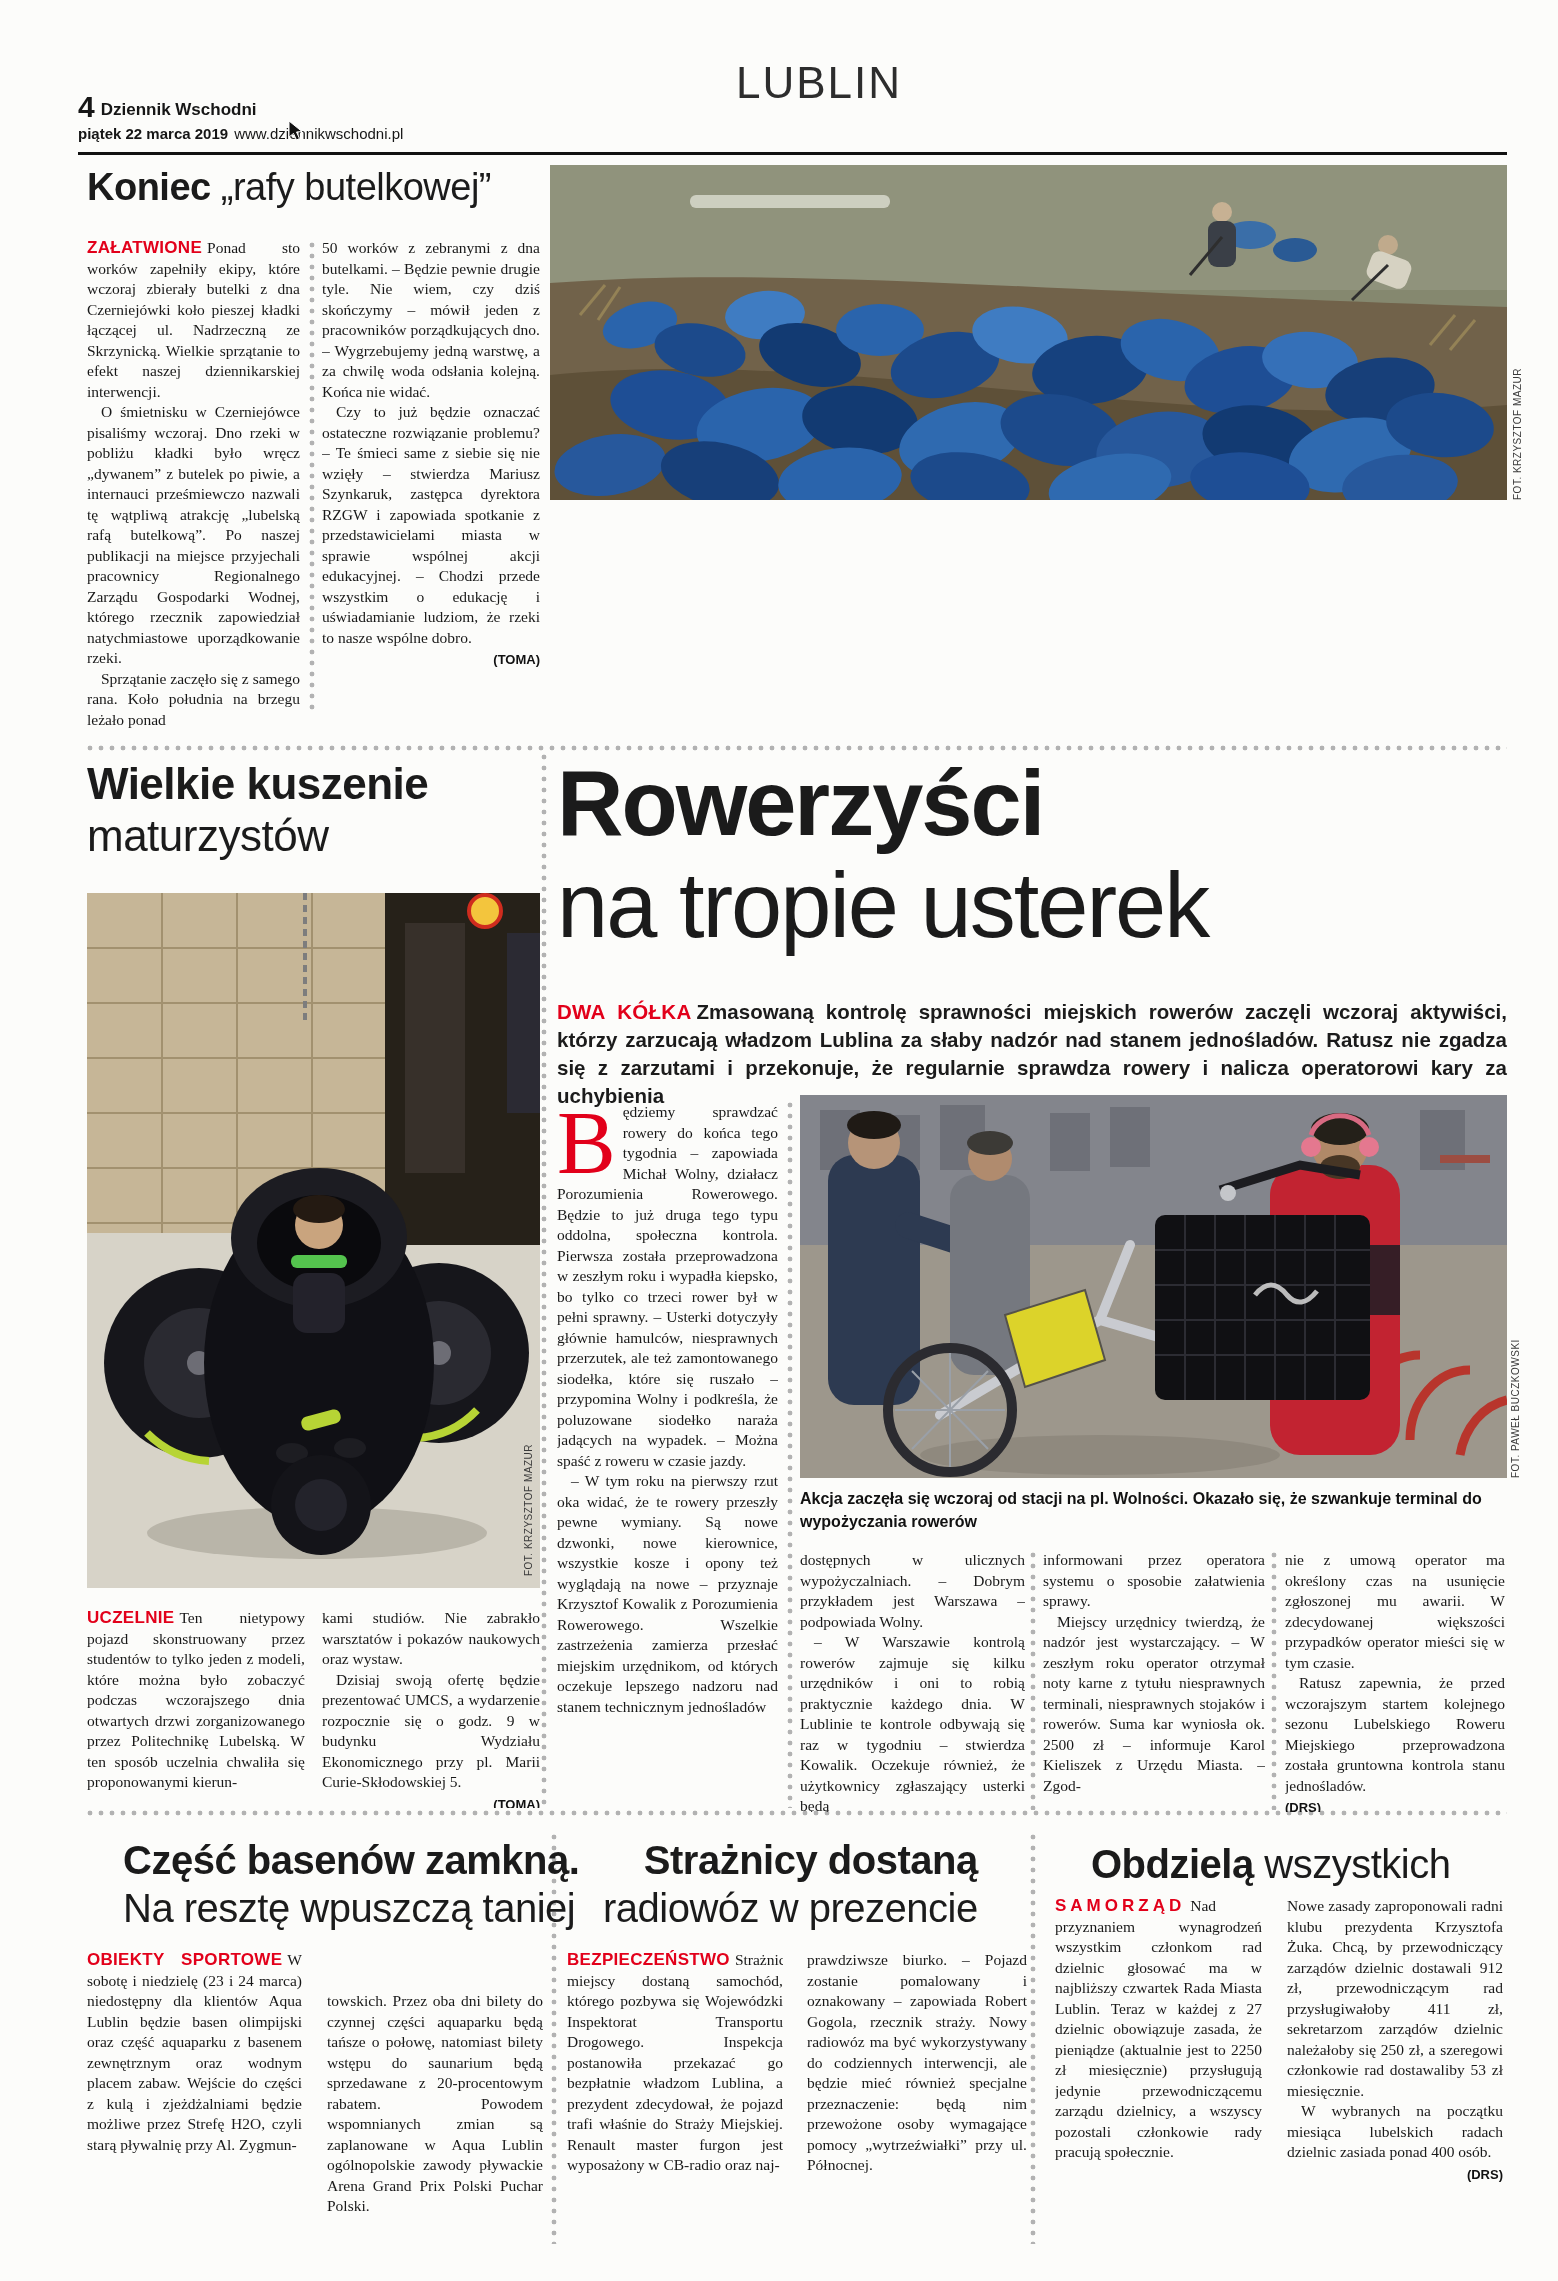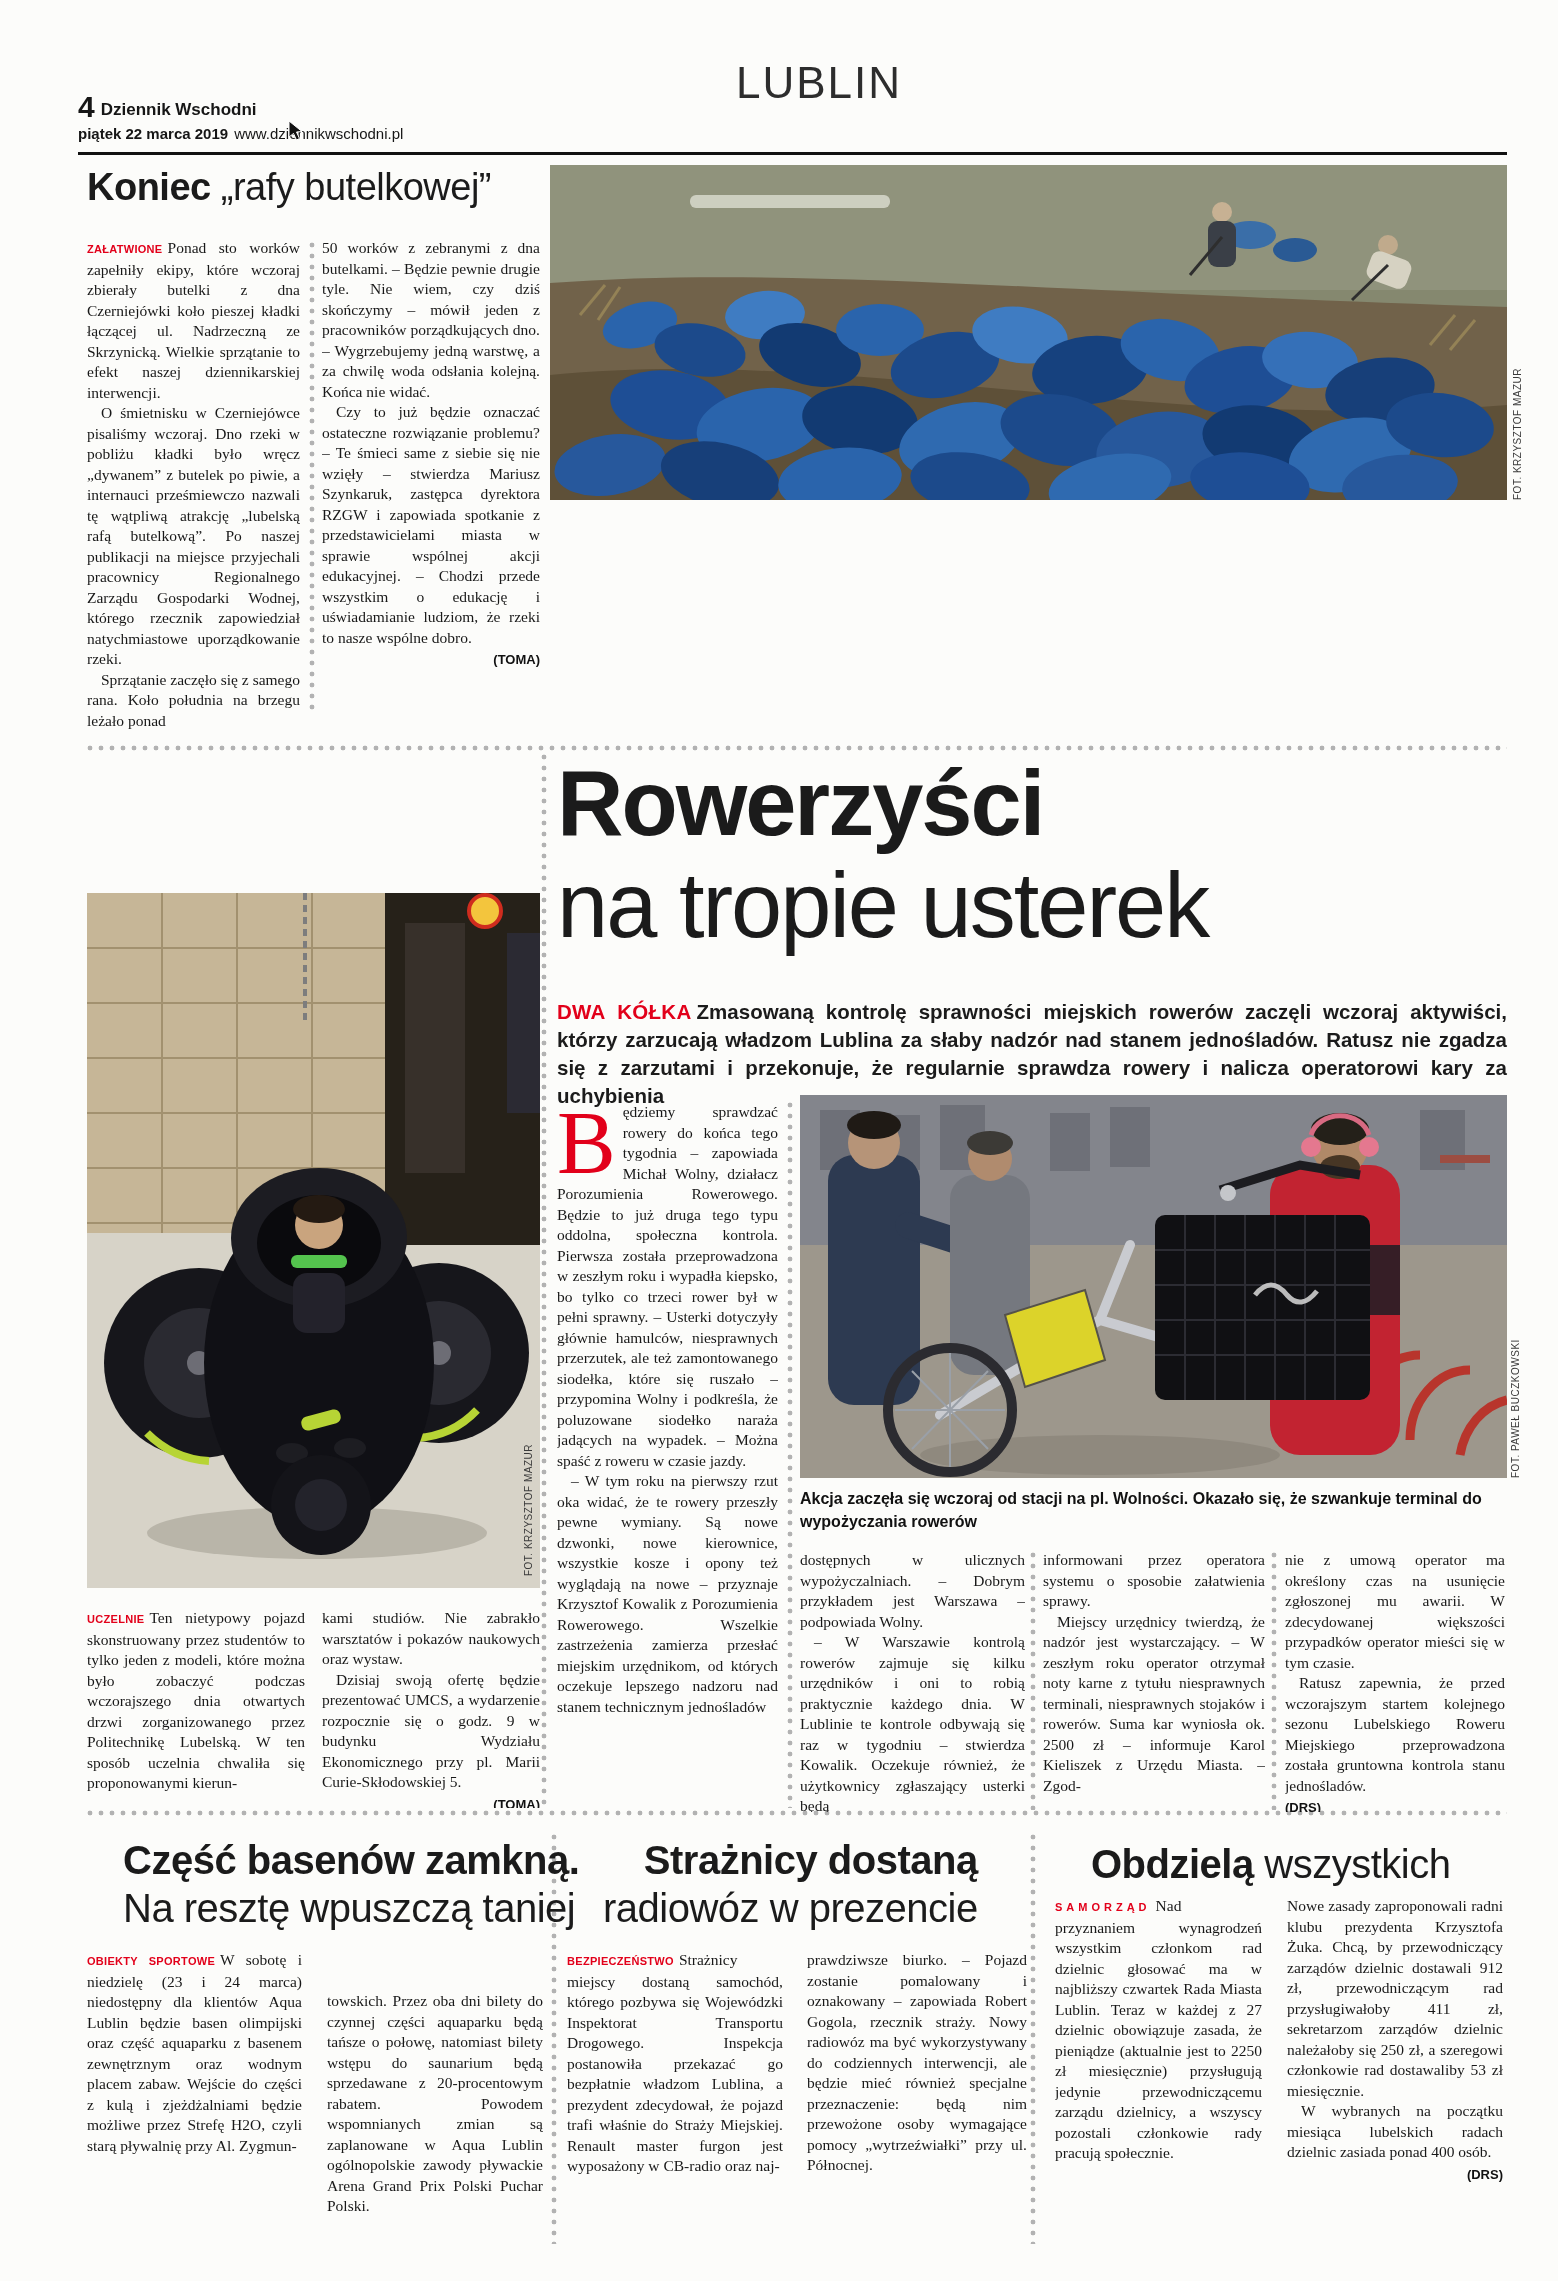--- a/index.html
+++ b/index.html
@@ -5,21 +5,21 @@
   html,body{margin:0;padding:0;background:#e8e8e8;}
   #page{position:relative;width:1558px;height:2281px;background:#fcfcfa;margin:0 auto;overflow:hidden;
         font-family:"Liberation Sans",sans-serif;color:#161616;}
   .abs{position:absolute;}
   
   .serif{font-family:"Liberation Serif","DejaVu Serif",serif;font-size:15.5px;line-height:20.5px;
          text-align:justify;color:#181818;}
   .serif p{margin:0;}
   .serif p + p{text-indent:14px;}
   .kicker{font-family:"Liberation Sans",sans-serif;font-weight:bold;color:#e2001a;
-          font-size:11px;letter-spacing:.3px;margin-right:5px;}
+          font-size:17px;letter-spacing:.3px;margin-right:5px;}
   .kicker.spread{letter-spacing:4px;}
   .byline{font-family:"Liberation Sans",sans-serif;font-weight:bold;font-size:13px;color:#111;
           text-indent:0 !important;margin-top:2px !important;}
   .ta-r{text-align:right;}
   .hl{font-family:"Liberation Sans",sans-serif;color:#1b1b1b;letter-spacing:-0.5px;white-space:nowrap;}
   .hl .b{font-weight:bold;}
   .hl .r{font-weight:normal;}
   .hl-mid{font-size:44px;line-height:52px;}
   .hl-small{font-size:40px;line-height:48px;margin-left:36px;}
   .hl-mega{font-size:92px;line-height:102px;letter-spacing:-2px;}
@@ -143,20 +143,24 @@
         <line x1="838" y1="100" x2="802" y2="135" stroke="#2e2e2e" stroke-width="3"></line>
       </g>
     </svg>
   </figure>
   <span class="abs vcred" style="left:1512px;top:368px;height:132px;">FOT. KRZYSZTOF MAZUR</span>
 
   <div class="abs hdots" style="left:87px;top:745px;width:1420px;"></div>
   <div class="abs vdots" style="left:541px;top:754px;height:1056px;"></div>
   <div class="abs hdots" style="left:87px;top:1810px;width:1420px;"></div>
 
+  <div class="abs hl hl-mid" style="left:87px;top:758px;">
+    <div class="b">Wielkie kuszenie</div>
+    <div class="r">maturzystów</div>
+  </div>
 
   <figure class="abs photo" style="left:87px;top:893px;width:453px;height:695px;margin:0;">
     <svg viewBox="0 0 453 695" preserveAspectRatio="none">
       <rect width="453" height="695" fill="#d7d3c8"></rect>
       <rect width="453" height="340" fill="#c6b697"></rect>
       <g stroke="#a2916f" stroke-width="2">
         <line x1="0" y1="55" x2="453" y2="55"></line>
           <line x1="0" y1="110" x2="453" y2="110"></line>
         <line x1="0" y1="165" x2="453" y2="165"></line>
           <line x1="0" y1="220" x2="453" y2="220"></line>

